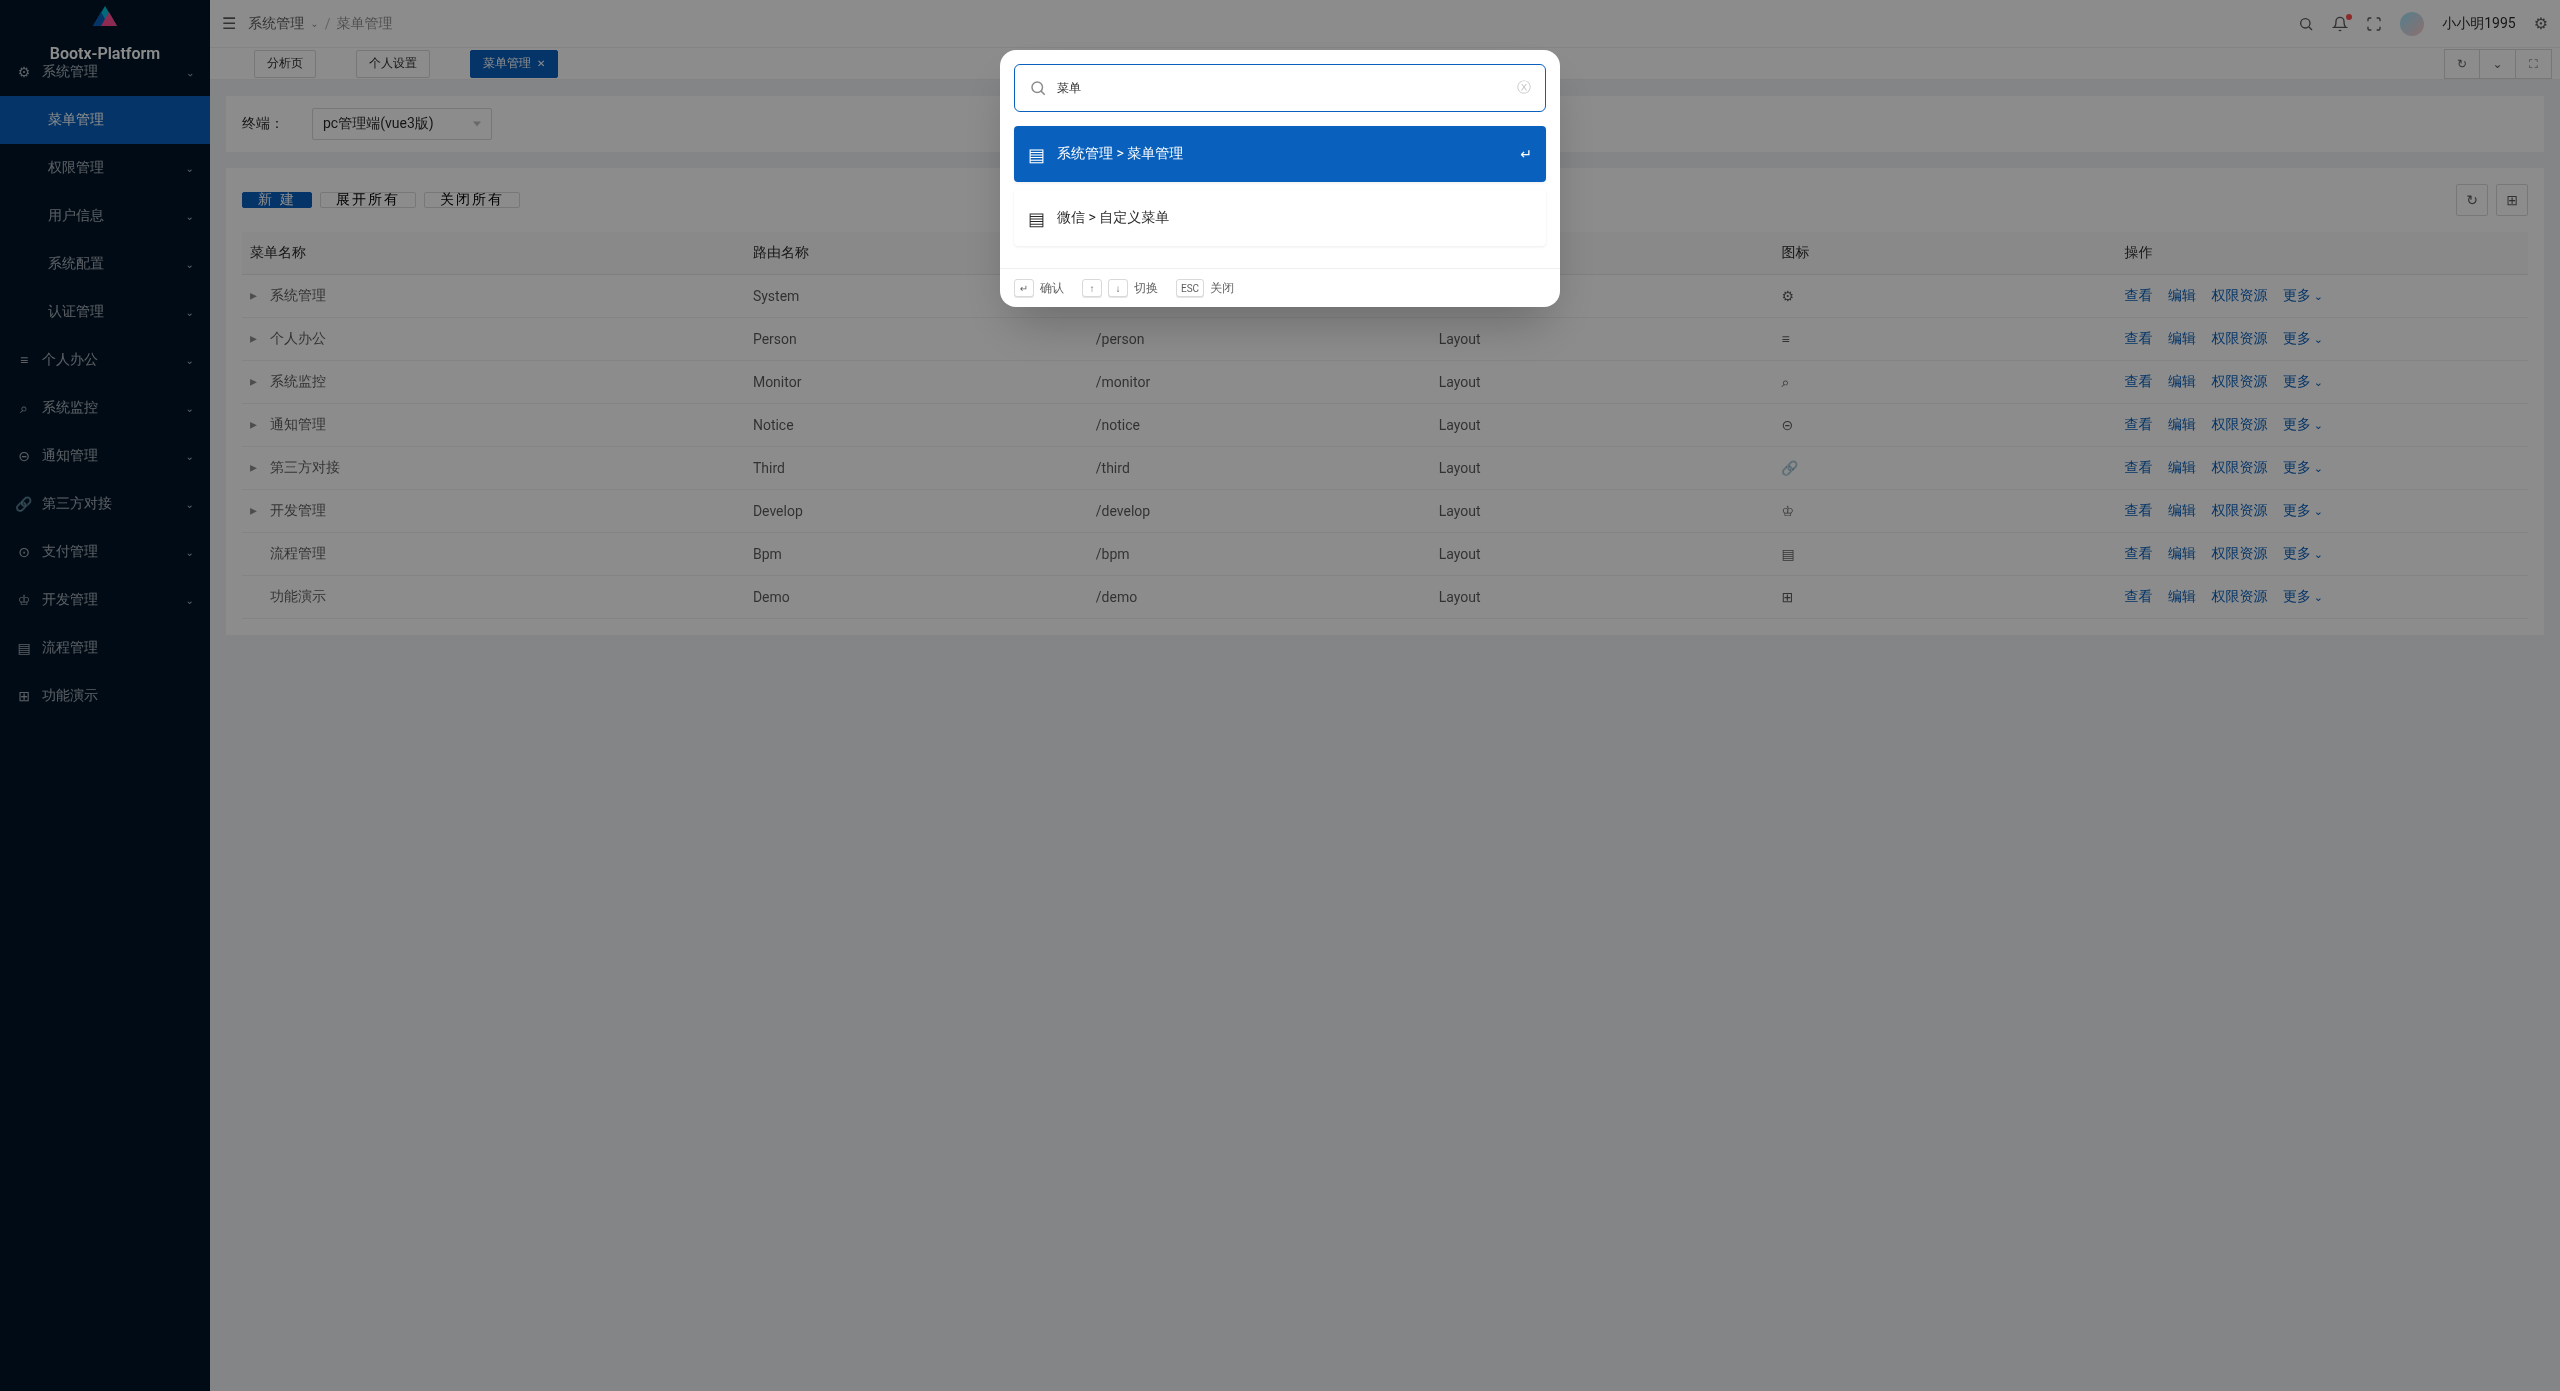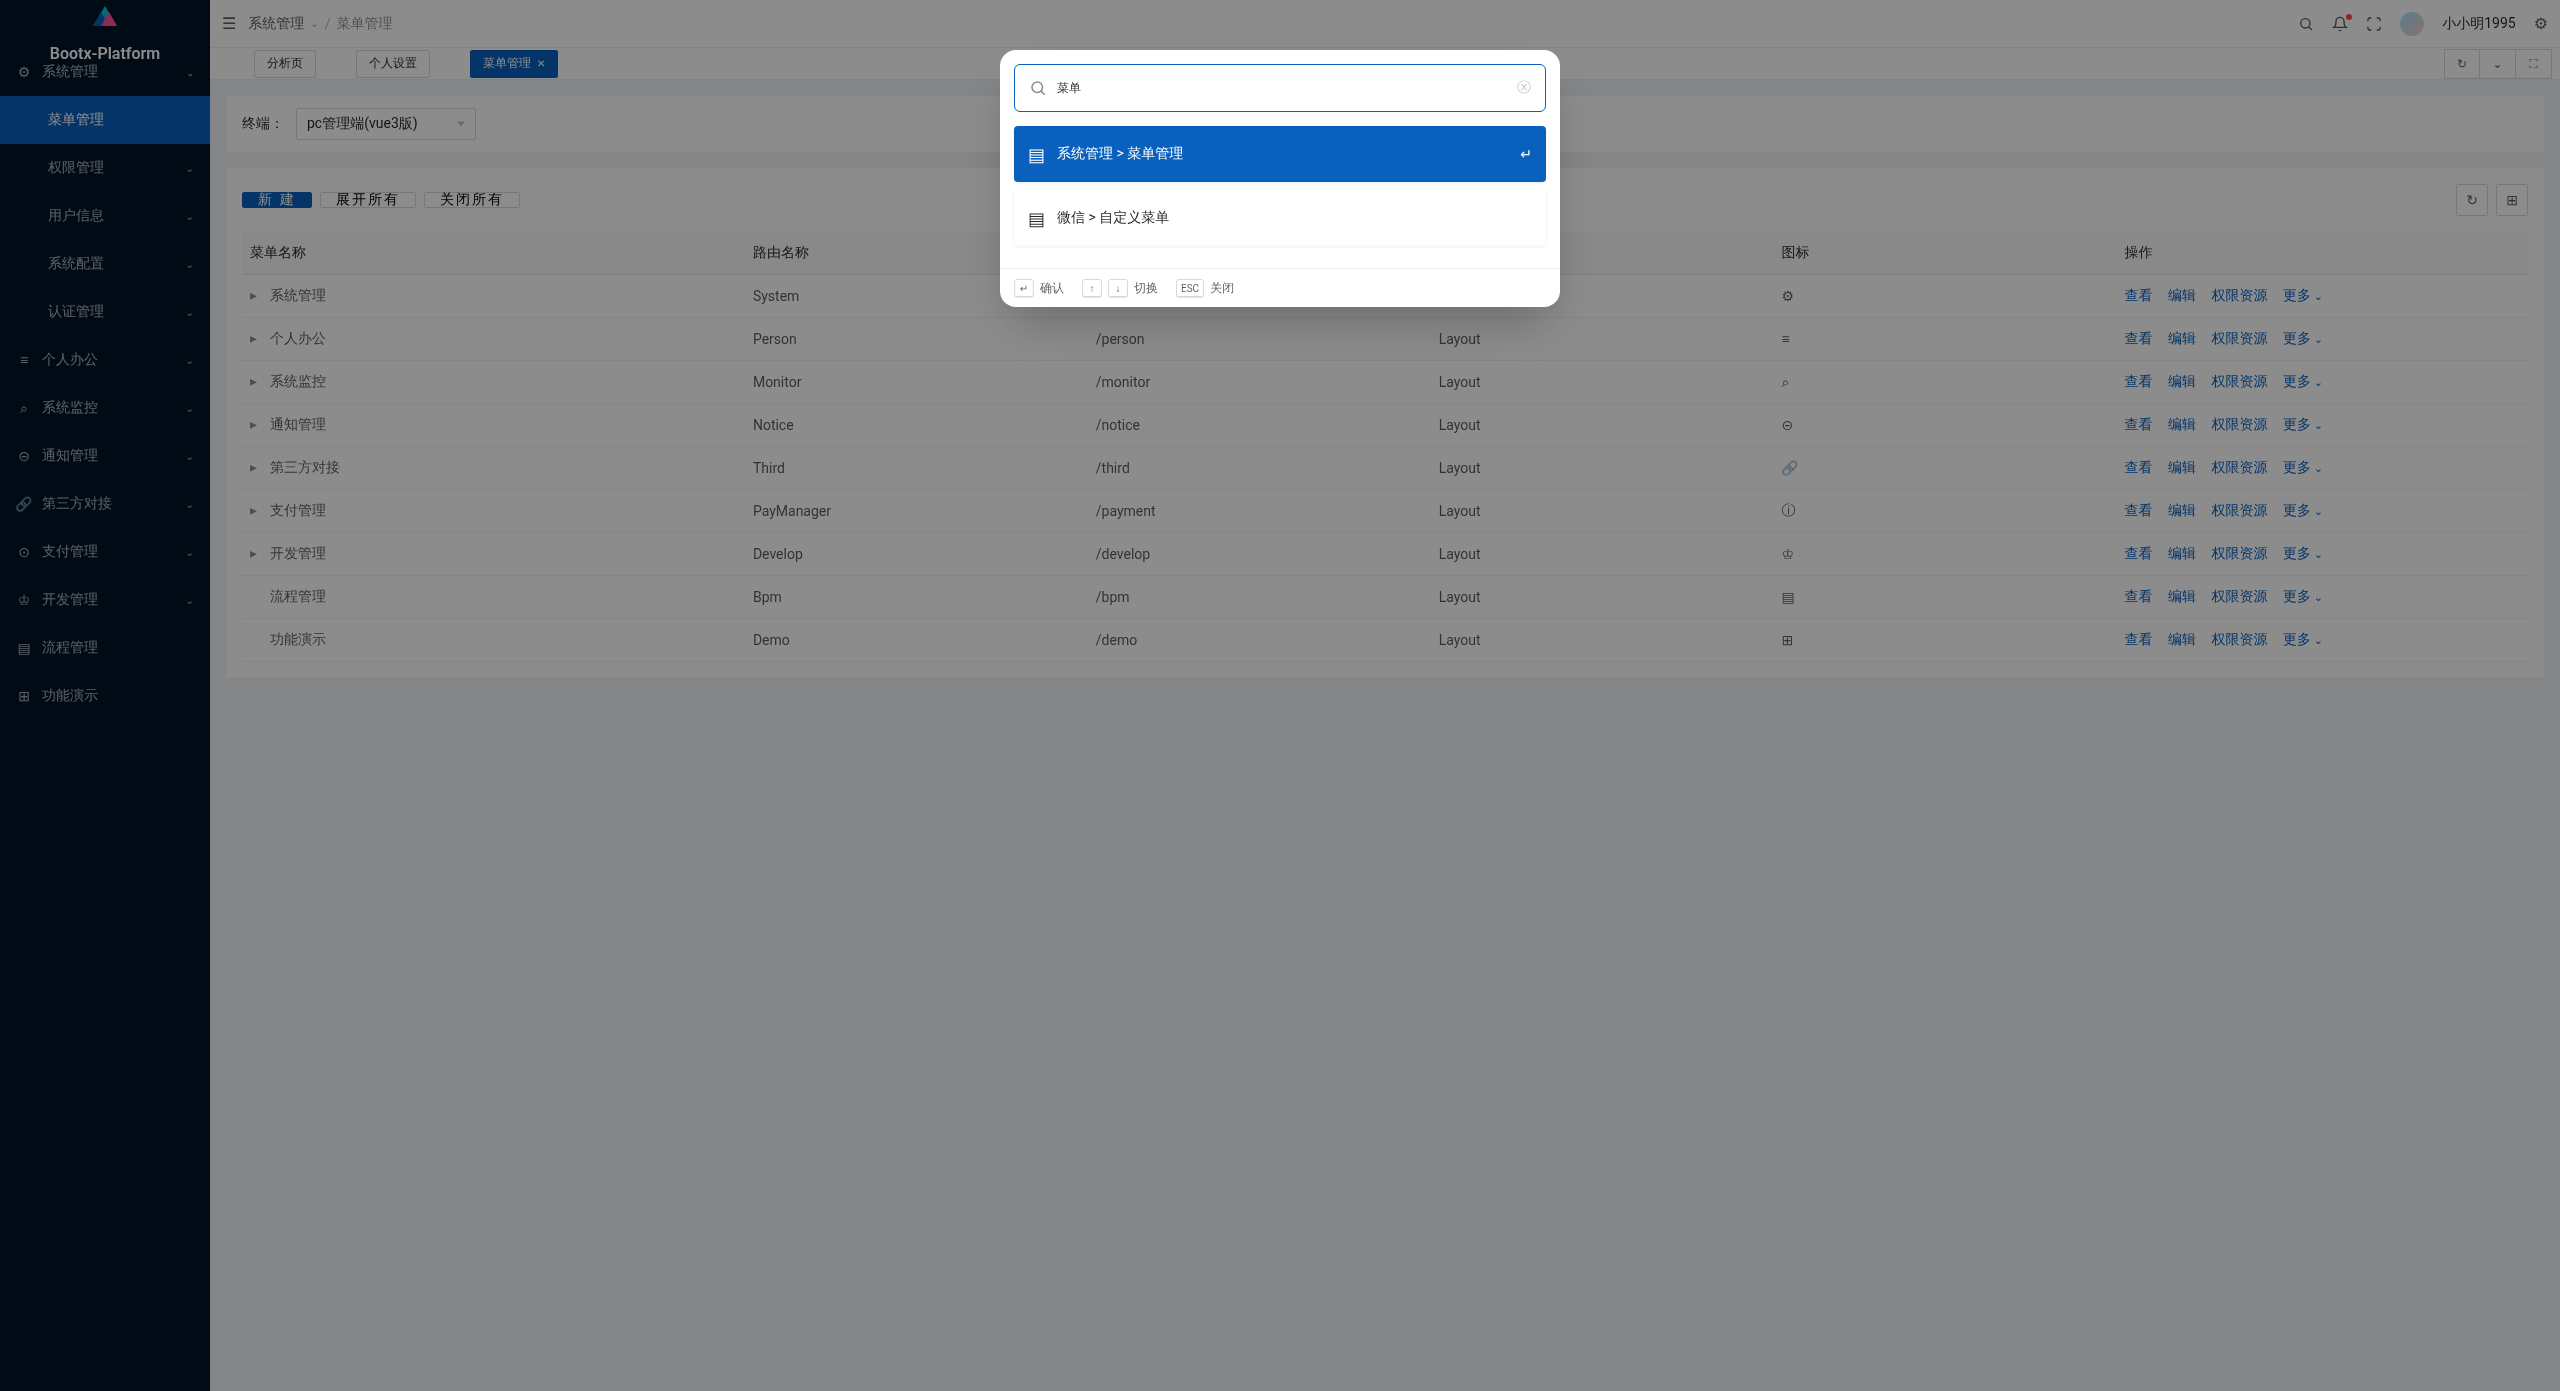--- a/index.html
+++ b/index.html
@@ -42,21 +42,21 @@
     .tabs-left { display: flex; align-items: center; gap: 4px; }
     .tab { height: 28px; padding: 0 12px; border: 1px solid #d9d9d9; border-radius: 2px; display: flex; align-items: center; gap: 6px; cursor: pointer; font-size: 12px; background: #fff; margin-left: 36px; }
     .tab.active { background: #0960bd; color: #fff; border-color: #0960bd; }
     .tab-close { font-size: 10px; cursor: pointer; }
     .tabs-right { display: flex; align-items: center; gap: 0; }
     .tabs-right .tab-action { width: 36px; height: 30px; border: 1px solid #d9d9d9; display: flex; align-items: center; justify-content: center; cursor: pointer; color: rgba(0,0,0,0.65); font-size: 12px; }
     .tabs-right .tab-action + .tab-action { border-left: none; }
     
     
     .content { flex: 1; padding: 16px; overflow: auto; }
-    .filter-row { background: #fff; padding: 12px 16px; margin-bottom: 16px; display: flex; align-items: center; gap: 12px; }
+    .filter-row { background: #fff; padding: 12px 16px; margin-bottom: 16px; display: flex; align-items: center; gap: 28px; }
     .filter-label { color: rgba(0,0,0,0.85); }
     .select { height: 32px; border: 1px solid #d9d9d9; border-radius: 2px; padding: 0 28px 0 10px; background: #fff; display: flex; align-items: center; position: relative; min-width: 180px; cursor: pointer; }
     .select::after { content: ''; position: absolute; right: 10px; top: 50%; width: 0; height: 0; border-left: 4px solid transparent; border-right: 4px solid transparent; border-top: 5px solid rgba(0,0,0,0.25); transform: translateY(-50%); }
     
     .table-card { background: #fff; padding: 16px; }
     .toolbar { display: flex; justify-content: space-between; align-items: center; margin-bottom: 16px; }
     .toolbar-left { display: flex; gap: 8px; }
     .btn { height: 16px; padding: 0 15px; border: 1px solid #d9d9d9; border-radius: 2px; background: #fff; cursor: pointer; font-size: 14px; display: inline-flex; align-items: center; letter-spacing: 2px; }
     .btn.primary { background: #0960bd; border-color: #0960bd; color: #fff; }
     .toolbar-right { display: flex; gap: 8px; }
@@ -350,33 +350,20 @@
     <td>Layout</td>
     <td class="icon-cell">🔗</td>
     <td>
       <span class="action-link">查看</span>
       <span class="action-link">编辑</span>
       <span class="action-link">权限资源</span>
       <span class="action-link more">更多</span>
     </td>
               </tr>
               <tr>
-    <td><span class="expand-icon">▸</span><span>支付管理</span></td>
-    <td>PayManager</td>
-    <td>/payment</td>
-    <td>Layout</td>
-    <td class="icon-cell">ⓘ</td>
-    <td>
-      <span class="action-link">查看</span>
-      <span class="action-link">编辑</span>
-      <span class="action-link">权限资源</span>
-      <span class="action-link more">更多</span>
-    </td>
-              </tr>
-              <tr>
     <td><span class="expand-icon">▸</span><span>开发管理</span></td>
     <td>Develop</td>
     <td>/develop</td>
     <td>Layout</td>
     <td class="icon-cell">♔</td>
     <td>
       <span class="action-link">查看</span>
       <span class="action-link">编辑</span>
       <span class="action-link">权限资源</span>
       <span class="action-link more">更多</span>

